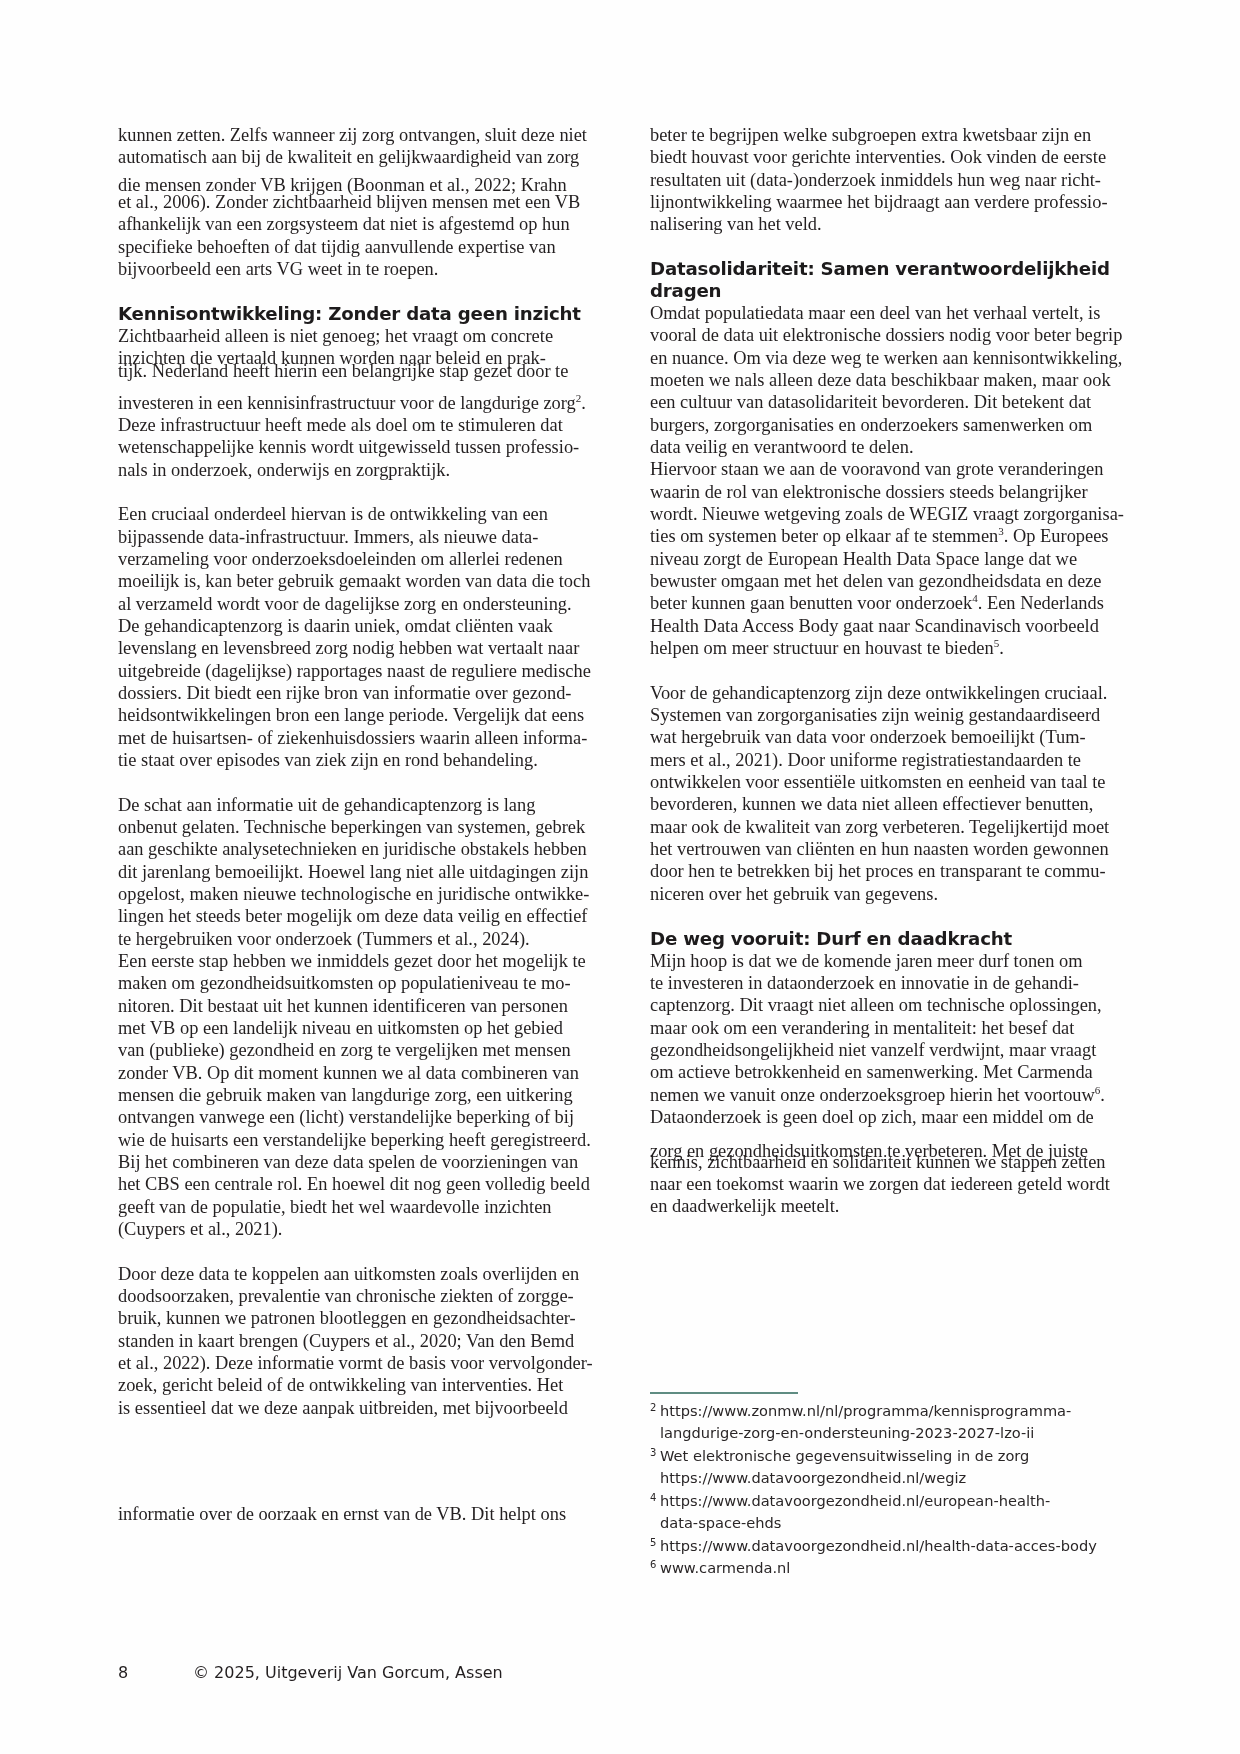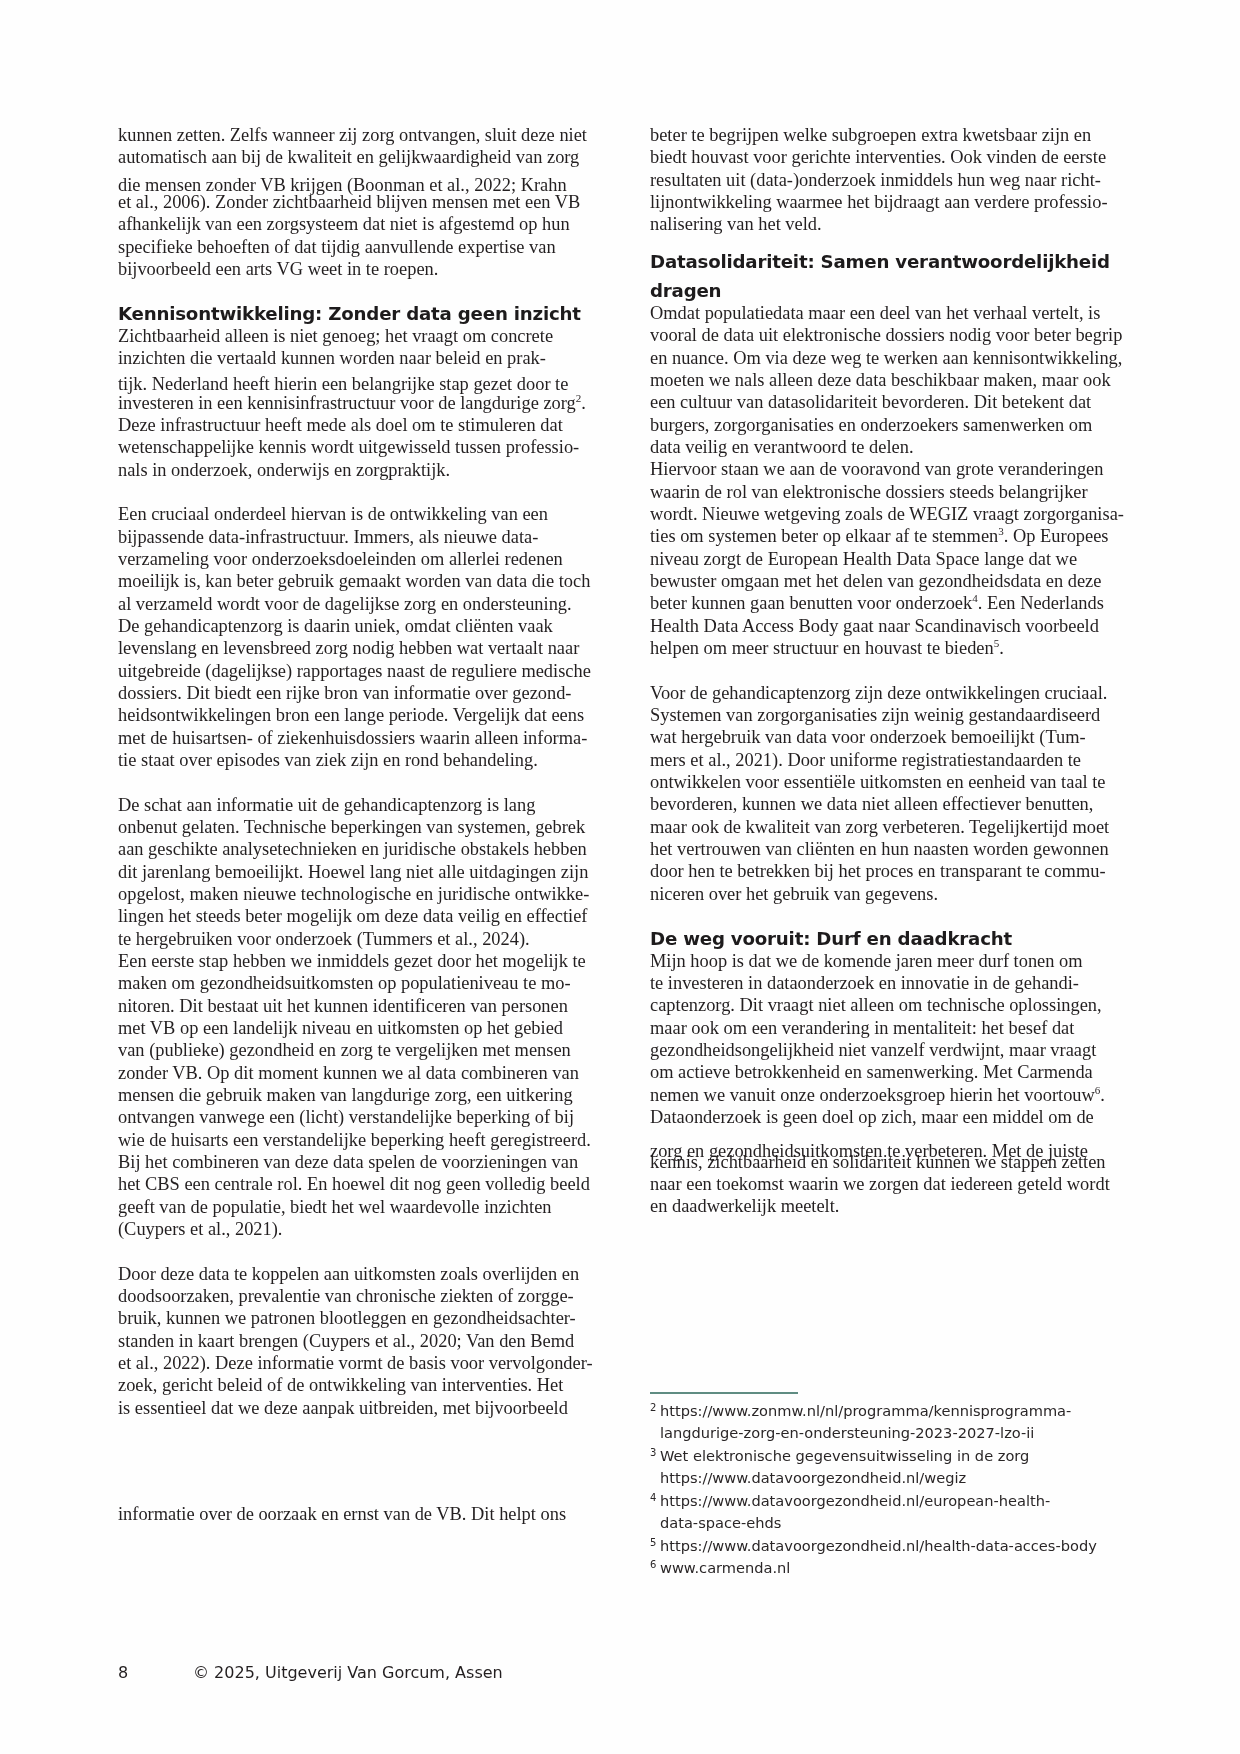--- a/index.html
+++ b/index.html
@@ -69,21 +69,21 @@
       <div class="line" style="top:212px">afhankelijk van een zorgsysteem dat niet is afgestemd op hun</div>
       <div class="line" style="top:235px">specifieke behoeften of dat tijdig aanvullende expertise van</div>
       <div class="line" style="top:257px">bijvoorbeeld een arts VG weet in te roepen.</div>
     </div>
 
     <div class="heading" style="top:301px">Kennisontwikkeling: Zonder data geen inzicht</div>
 
     <div>
       <div class="line" style="top:324px">Zichtbaarheid alleen is niet genoeg; het vraagt om concrete</div>
       <div class="line" style="top:346px">inzichten die vertaald kunnen worden naar beleid en prak-</div>
-      <div class="line" style="top:372px">tijk. Nederland heeft hierin een belangrijke stap gezet door te</div>
+      <div class="line" style="top:359px">tijk. Nederland heeft hierin een belangrijke stap gezet door te</div>
       <div class="line" style="top:391px"><span>investeren in een kennisinfrastructuur voor de langdurige zorg</span><sup class="fn">2</sup>.</div>
       <div class="line" style="top:413px">Deze infrastructuur heeft mede als doel om te stimuleren dat</div>
       <div class="line" style="top:435px">wetenschappelijke kennis wordt uitgewisseld tussen professio-</div>
       <div class="line" style="top:458px">nals in onderzoek, onderwijs en zorgpraktijk.</div>
     </div>
 
     <div>
       <div class="line" style="top:502px">Een cruciaal onderdeel hiervan is de ontwikkeling van een</div>
       <div class="line" style="top:525px">bijpassende data-infrastructuur. Immers, als nieuwe data-</div>
       <div class="line" style="top:547px">verzameling voor onderzoeksdoeleinden om allerlei redenen</div>
@@ -135,21 +135,21 @@
 
   <div class="col right">
     <div>
       <div class="line" style="top:123px">beter te begrijpen welke subgroepen extra kwetsbaar zijn en</div>
       <div class="line" style="top:145px">biedt houvast voor gerichte interventies. Ook vinden de eerste</div>
       <div class="line" style="top:168px">resultaten uit (data-)onderzoek inmiddels hun weg naar richt-</div>
       <div class="line" style="top:190px">lijnontwikkeling waarmee het bijdraagt aan verdere professio-</div>
       <div class="line" style="top:212px">nalisering van het veld.</div>
     </div>
 
-    <div class="heading" style="top:249px">Datasolidariteit: Samen verantwoordelijkheid</div>
+    <div class="heading" style="top:256px">Datasolidariteit: Samen verantwoordelijkheid</div>
     <div class="heading" style="top:278px">dragen</div>
 
     <div>
       <div class="line" style="top:301px">Omdat populatiedata maar een deel van het verhaal vertelt, is</div>
       <div class="line" style="top:323px">vooral de data uit elektronische dossiers nodig voor beter begrip</div>
       <div class="line" style="top:346px">en nuance. Om via deze weg te werken aan kennisontwikkeling,</div>
       <div class="line" style="top:368px">moeten we nals alleen deze data beschikbaar maken, maar ook</div>
       <div class="line" style="top:390px">een cultuur van datasolidariteit bevorderen. Dit betekent dat</div>
       <div class="line" style="top:413px">burgers, zorgorganisaties en onderzoekers samenwerken om</div>
       <div class="line" style="top:435px">data veilig en verantwoord te delen.</div>

